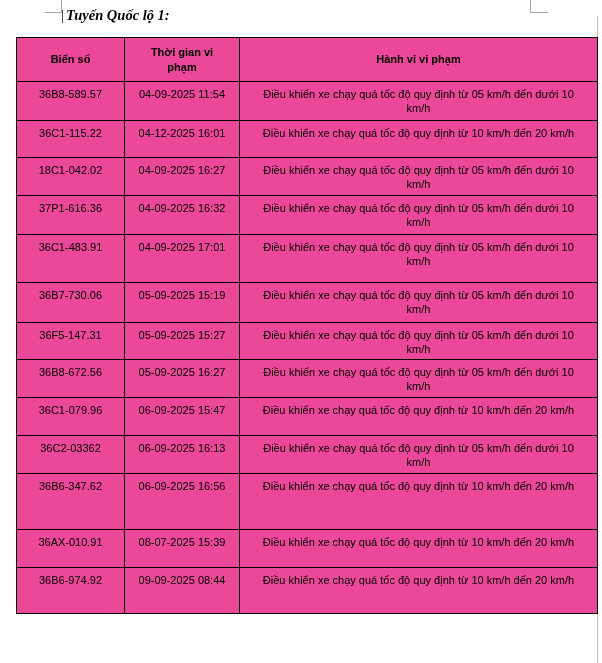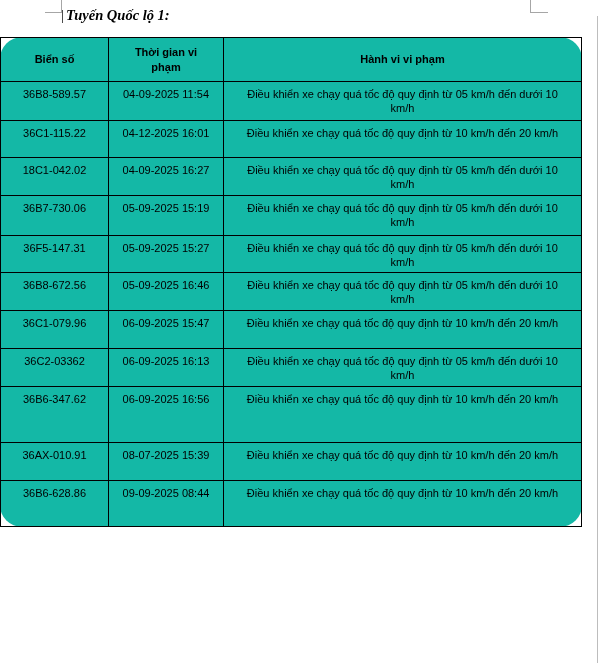--- a/index.html
+++ b/index.html
@@ -30,24 +30,23 @@
     position: absolute; left: 61px; top: 7px;
     font-family: "Liberation Serif", "DejaVu Serif", serif;
     font-size: 14.5px; font-weight: bold; font-style: italic;
     display: flex; align-items: baseline; white-space: nowrap;
   }
   .cursor-bar {
     font-style: normal; font-weight: normal; margin-right: 2px;
     letter-spacing: 0;
   }
   table.violations {
-    position: absolute; left: 0; top: 37px;
+    position: absolute; left: 16px; top: 37px;
     width: 581px; border-collapse: collapse; table-layout: fixed;
-    background: #14b8a6;
-    border-radius: 22px;
+    background: #ec4899;
   }
   table.violations th, table.violations td {
     border: 1.5px solid #000000;
   }
   table.violations th {
     height: 44px; font-size: 11px; font-weight: bold;
     text-align: center; vertical-align: middle;
     padding: 2px 10px; line-height: 1.3;
   }
   table.violations td {
@@ -94,35 +93,47 @@
           <td>36C1-115.22</td>
           <td>04-12-2025 16:01</td>
           <td class="violation-cell">Điều khiển xe chạy quá tốc độ quy định từ 10 km/h đến 20 km/h</td>
         </tr>
         <tr style="height: 38px;">
           <td>18C1-042.02</td>
           <td>04-09-2025 16:27</td>
           <td class="violation-cell">Điều khiển xe chạy quá tốc độ quy định từ 05 km/h đến dưới 10
 km/h</td>
         </tr>
+        <tr style="height: 39px;">
+          <td>37P1-616.36</td>
+          <td>04-09-2025 16:32</td>
+          <td class="violation-cell">Điều khiển xe chạy quá tốc độ quy định từ 05 km/h đến dưới 10
+km/h</td>
+        </tr>
+        <tr style="height: 48px;">
+          <td>36C1-483.91</td>
+          <td>04-09-2025 17:01</td>
+          <td class="violation-cell">Điều khiển xe chạy quá tốc độ quy định từ 05 km/h đến dưới 10
+km/h</td>
+        </tr>
         <tr style="height: 40px;">
           <td>36B7-730.06</td>
           <td>05-09-2025 15:19</td>
           <td class="violation-cell">Điều khiển xe chạy quá tốc độ quy định từ 05 km/h đến dưới 10
 km/h</td>
         </tr>
         <tr style="height: 37px; margin-left: 37px;">
           <td>36F5-147.31</td>
           <td>05-09-2025 15:27</td>
           <td class="violation-cell">Điều khiển xe chạy quá tốc độ quy định từ 05 km/h đến dưới 10
 km/h</td>
         </tr>
         <tr style="height: 38px;">
           <td>36B8-672.56</td>
-          <td>05-09-2025 16:46</td>
+          <td>05-09-2025 16:27</td>
           <td class="violation-cell">Điều khiển xe chạy quá tốc độ quy định từ 05 km/h đến dưới 10
 km/h</td>
         </tr>
         <tr style="height: 38px;">
           <td>36C1-079.96</td>
           <td>06-09-2025 15:47</td>
           <td class="violation-cell">Điều khiển xe chạy quá tốc độ quy định từ 10 km/h đến 20 km/h</td>
         </tr>
         <tr style="height: 38px; padding-left: 21px;">
           <td>36C2-03362</td>
@@ -134,20 +145,20 @@
           <td>36B6-347.62</td>
           <td>06-09-2025 16:56</td>
           <td class="violation-cell">Điều khiển xe chạy quá tốc độ quy định từ 10 km/h đến 20 km/h</td>
         </tr>
         <tr style="height: 38px;">
           <td>36AX-010.91</td>
           <td>08-07-2025 15:39</td>
           <td class="violation-cell">Điều khiển xe chạy quá tốc độ quy định từ 10 km/h đến 20 km/h</td>
         </tr>
         <tr style="height: 46px;">
-          <td>36B6-628.86</td>
+          <td>36B6-974.92</td>
           <td>09-09-2025 08:44</td>
           <td class="violation-cell">Điều khiển xe chạy quá tốc độ quy định từ 10 km/h đến 20 km/h</td>
         </tr>
       </tbody>
   </table>
 
 </div>
 
 </body></html>

